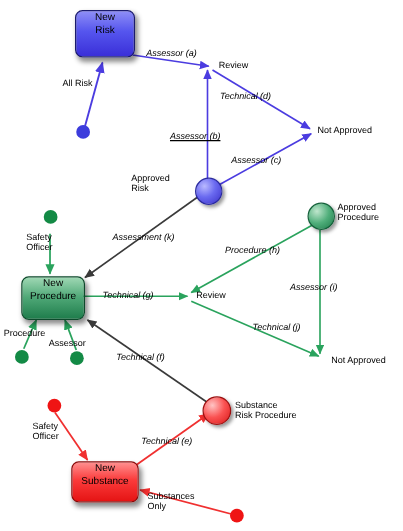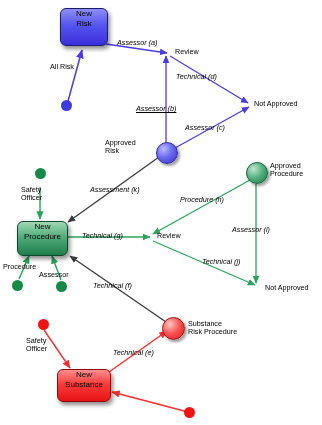--- a/index.html
+++ b/index.html
@@ -200,16 +200,20 @@
     <span>Risk Procedure</span>
   </div>
 
   <div class="dot dot-red" style="left:38px;top:319px;width:11px;height:11px;"></div>
   <div class="lbl lbl-bold lbl-center" style="left:26px;top:337px;width:40px;">
     <span>Safety</span><br>
     <span>Officer</span>
   </div>
 
   <div class="dot dot-red" style="left:184px;top:407px;width:11px;height:11px;"></div>
+  <div class="lbl lbl-bold lbl-center" style="left:118px;top:393px;width:56px;">
+    <span>Substances</span><br>
+    <span>Only</span>
+  </div>
 
   <div class="lbl lbl-ital" style="left:113px;top:349px;">Technical (e)</div>
 
 </div>
 
 </body></html>

